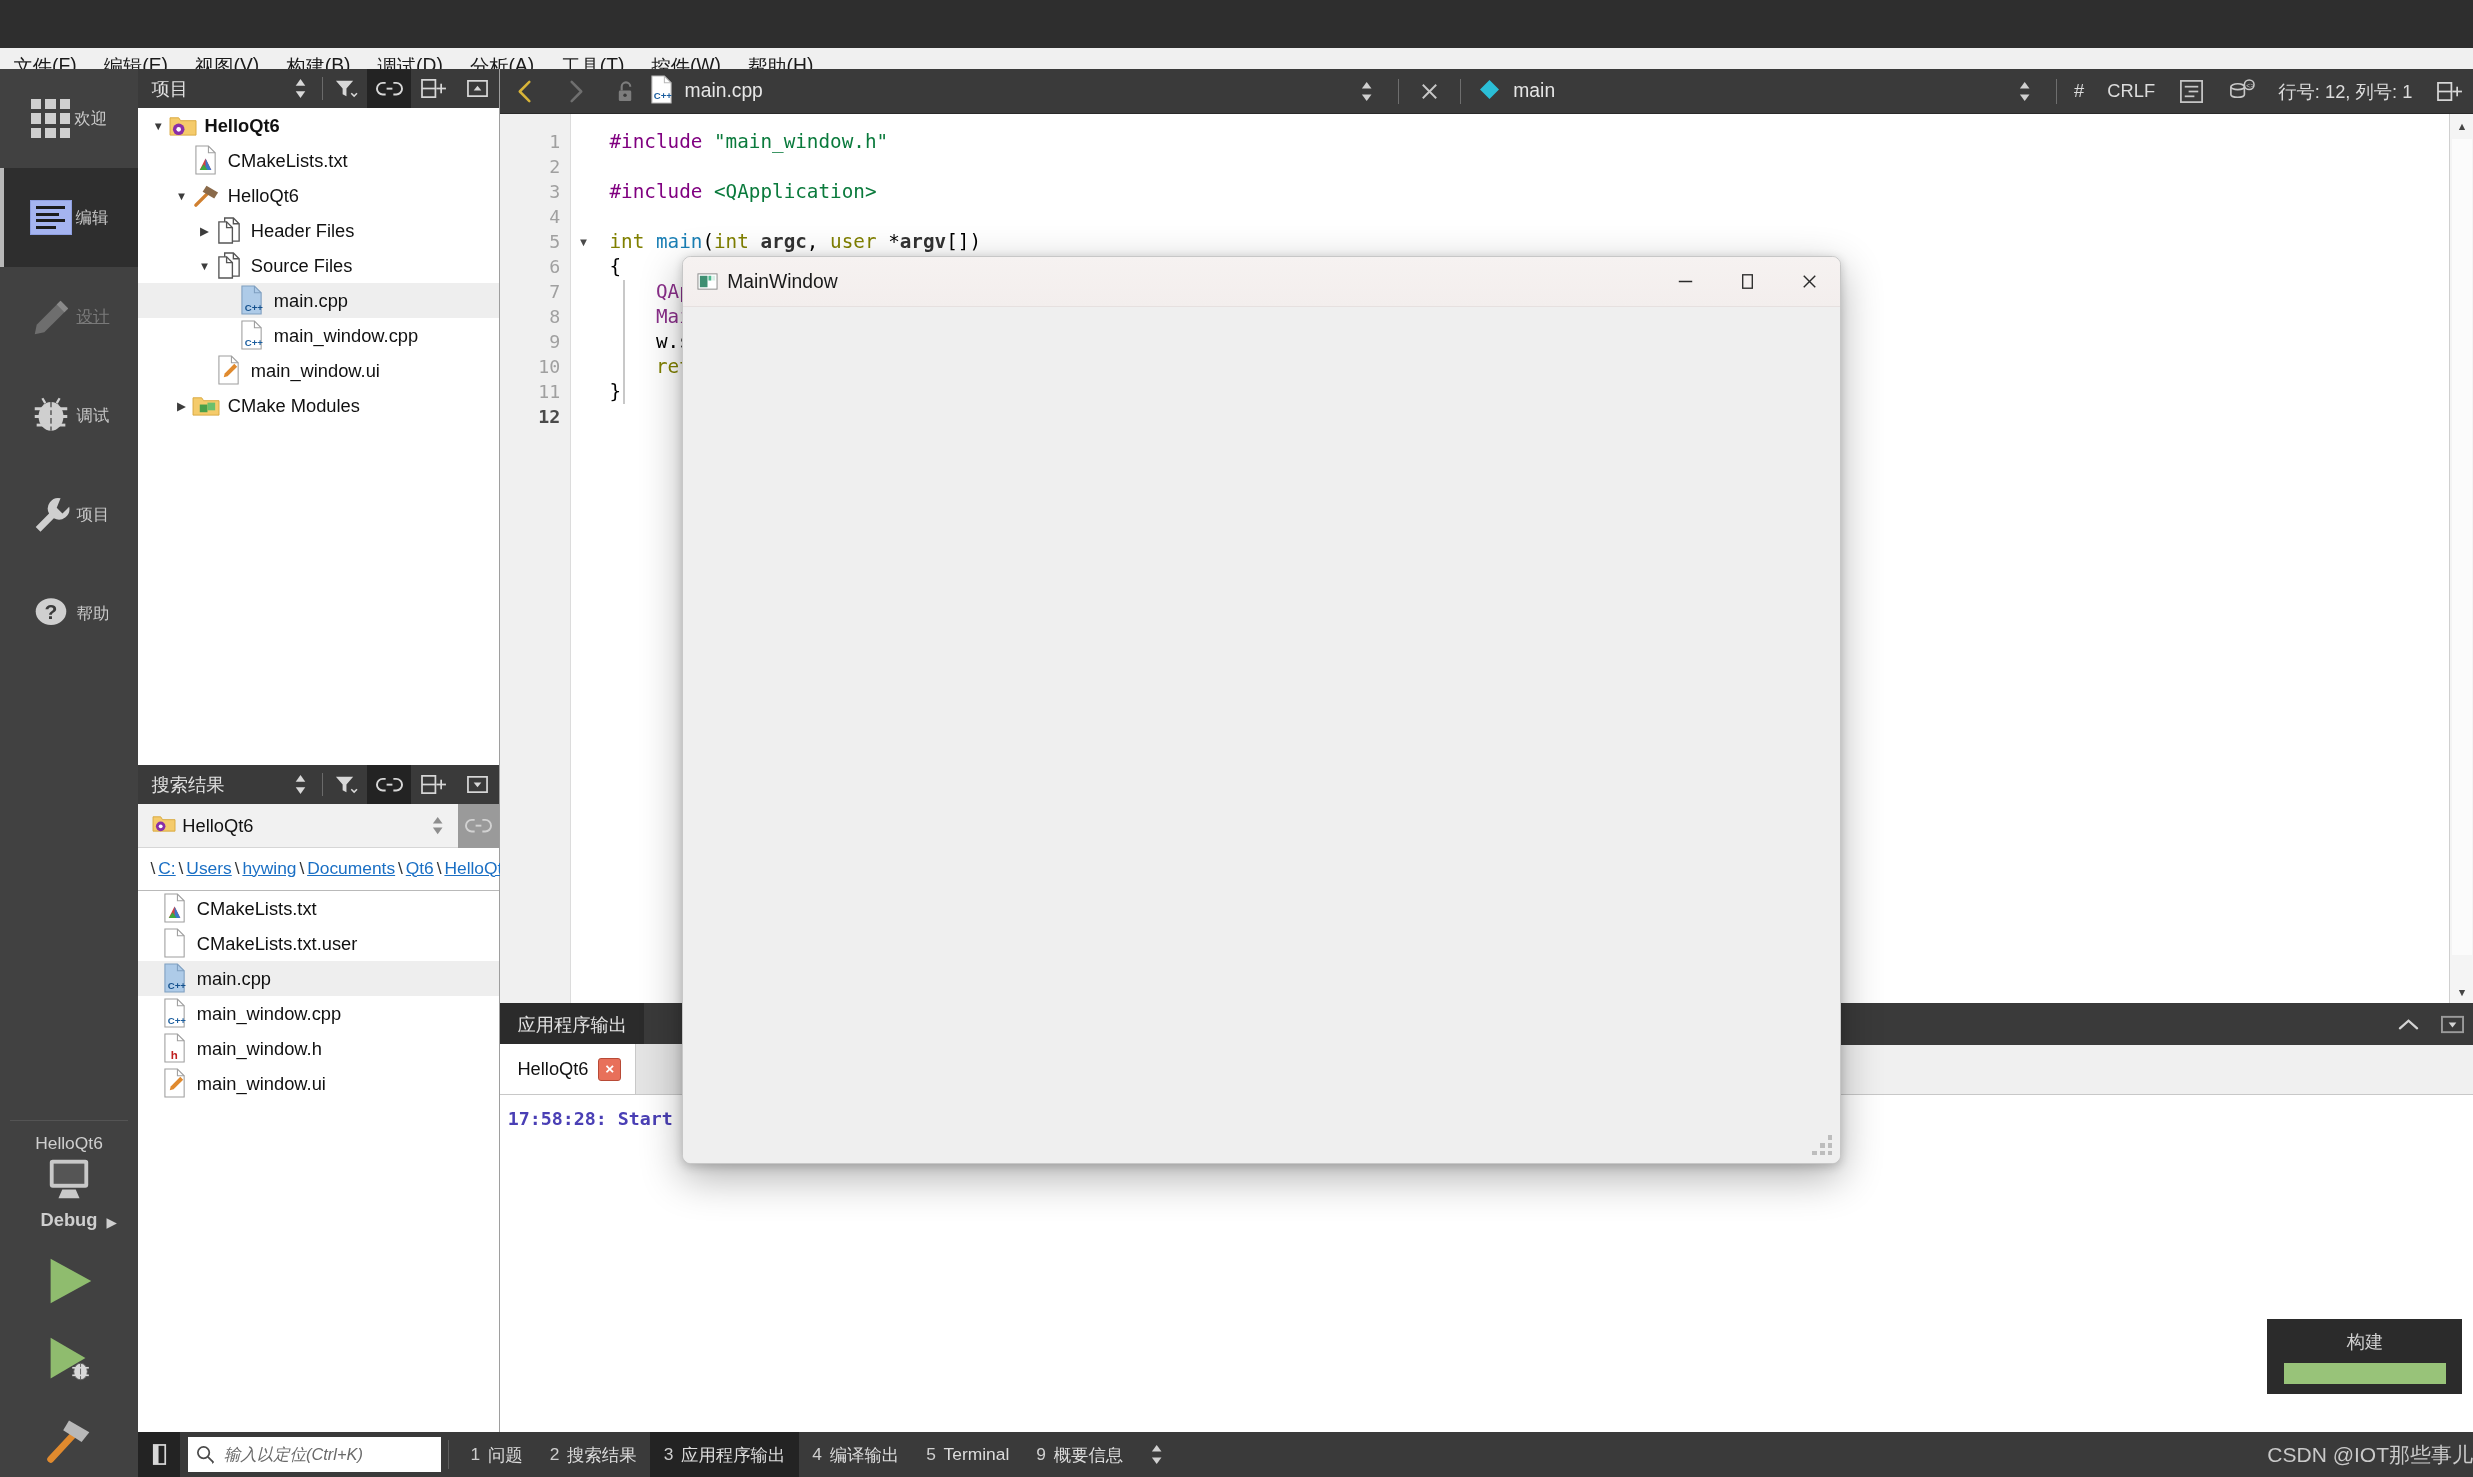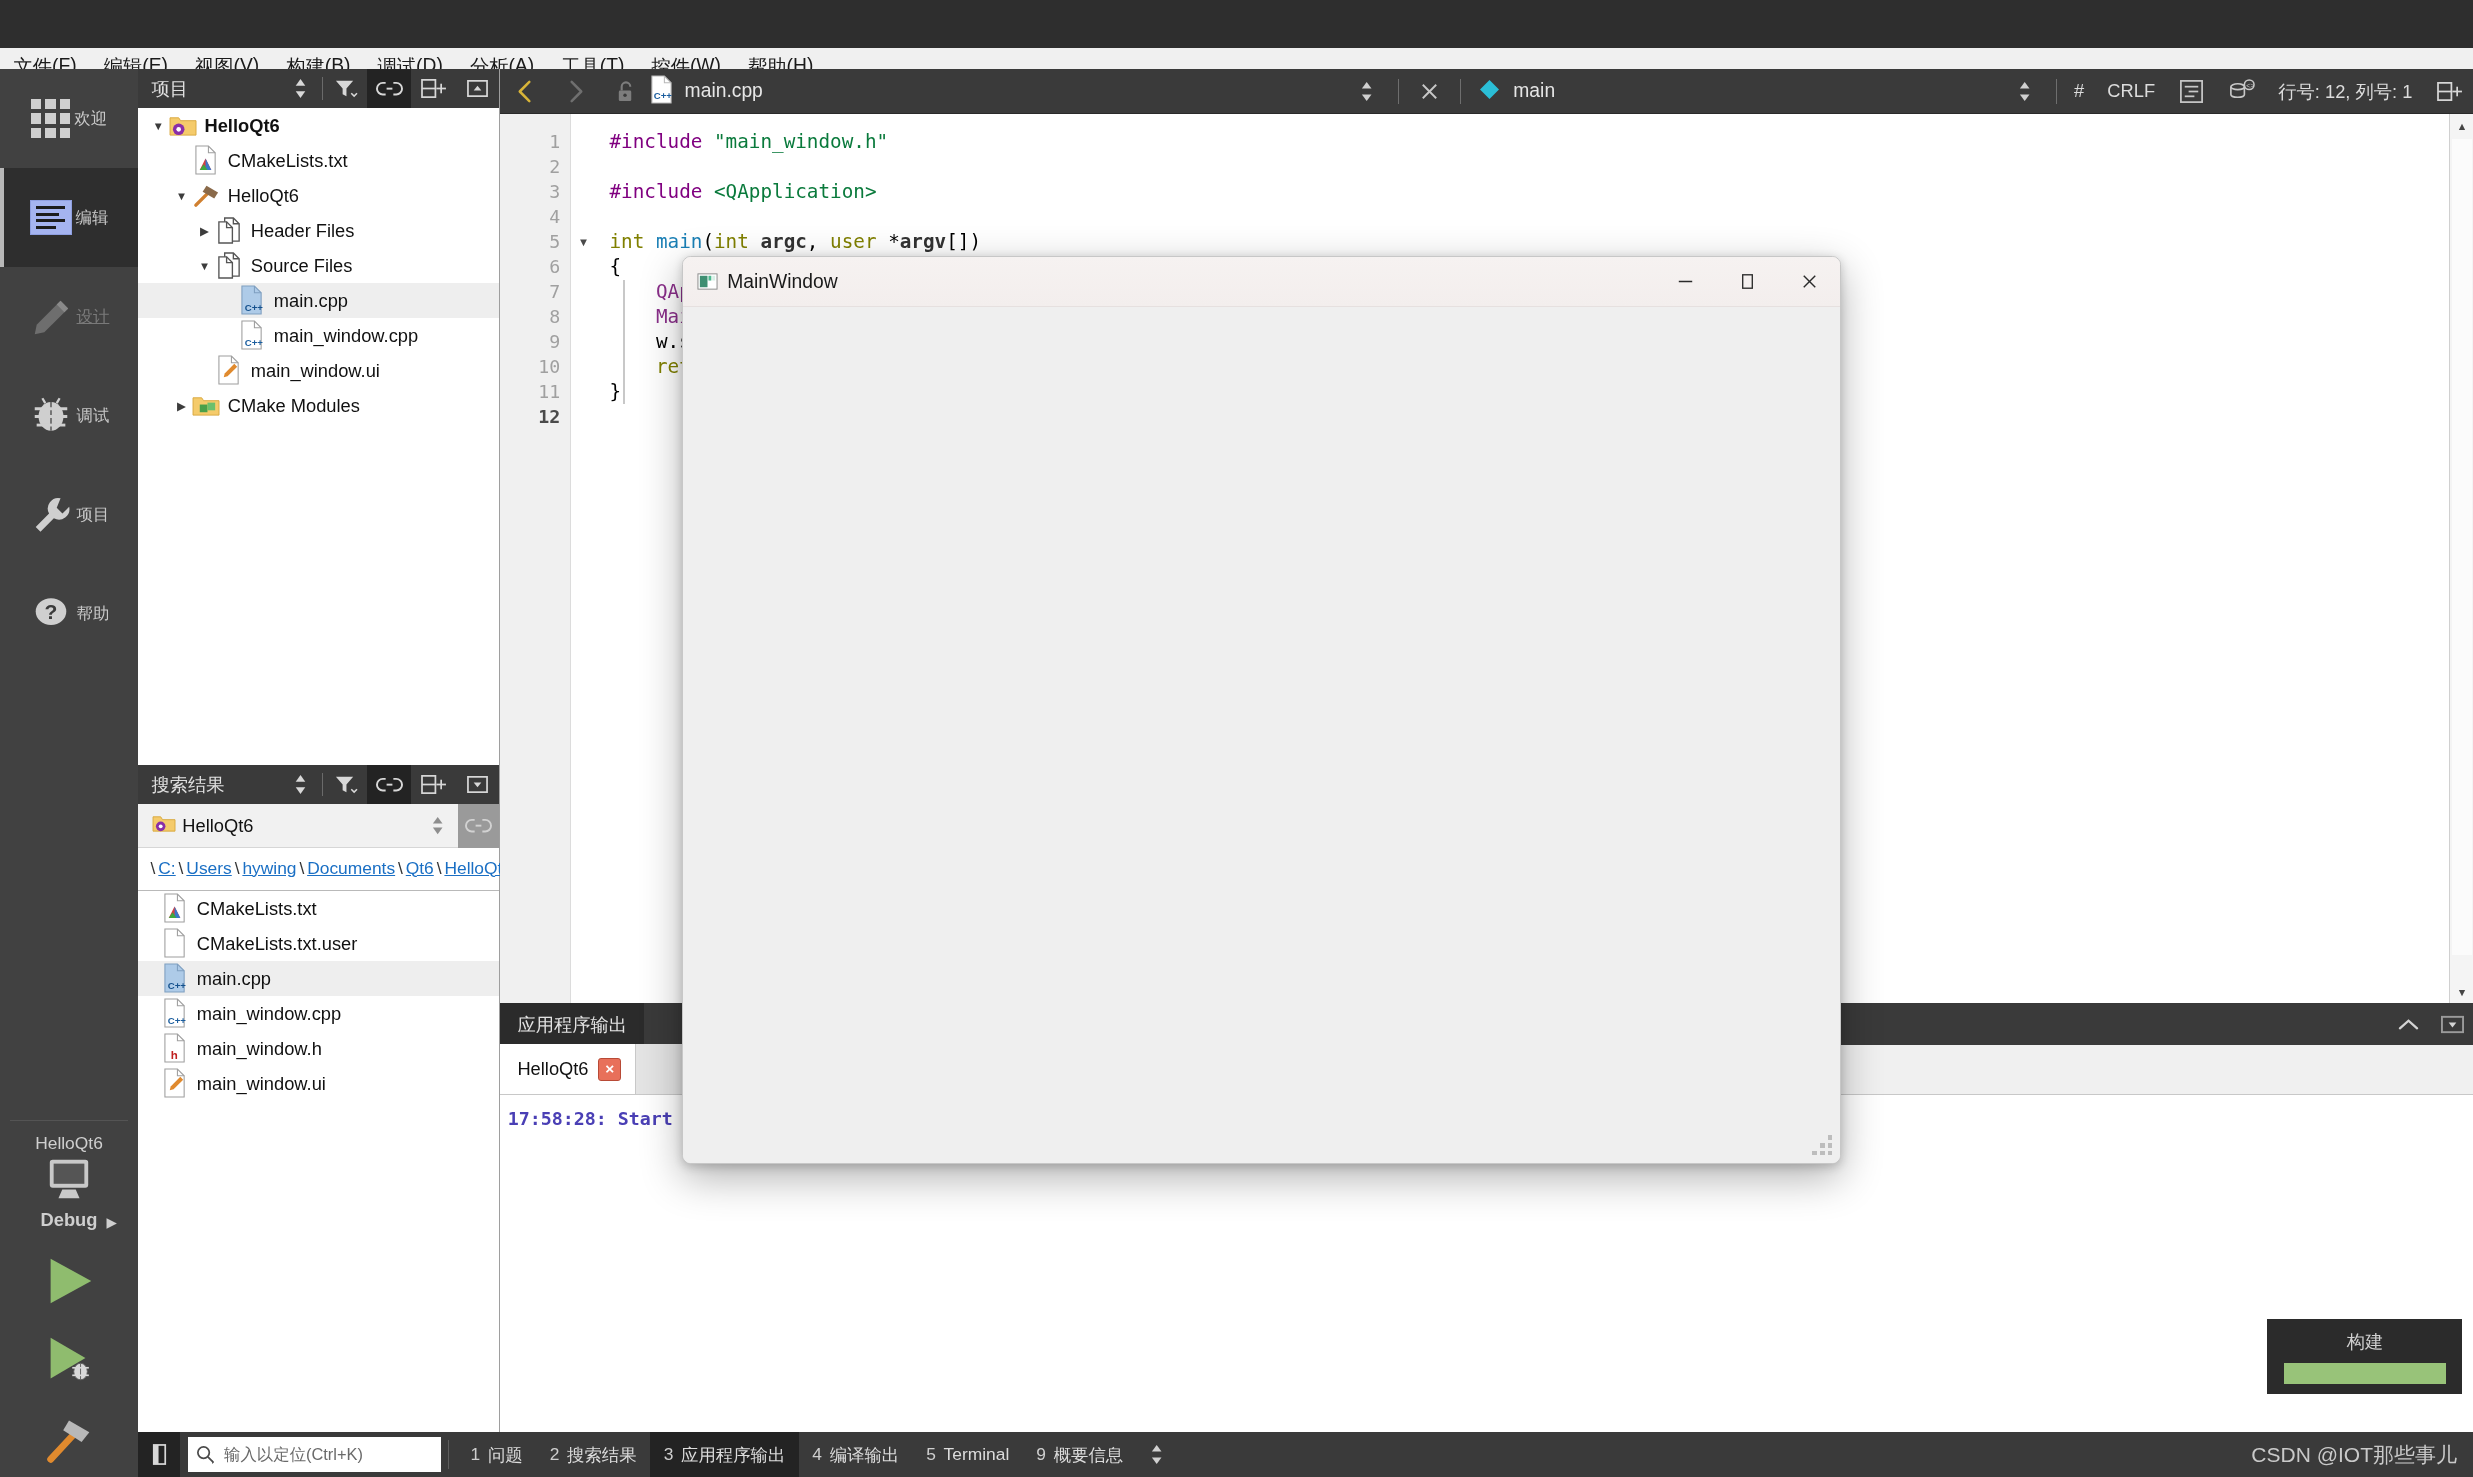--- a/index.html
+++ b/index.html
@@ -247,33 +247,33 @@
   .statusbar {
     position: absolute; left: 138px; top: 1432px; width: 2336px; height: 45px;
     background: #3a3a3a; display: flex; align-items: center;
   }
   .sb-toggle {
     width: 42px; height: 45px; display: flex; align-items: center; justify-content: center;
     background: #232323; color: #d8d8d8;
   }
   .sb-search {
     width: 253px; height: 35px; margin-left: 7.7px; background: #ffffff;
-    display: flex; align-items: center; gap: 7.7px; padding: 0 7.7px;
+    display: flex; align-items: center; gap: 7.7px; padding: 0 7.7px; font-style: italic;
   }
   .sb-search .ph { font-size: 16.4px; color: #6a6a6a; }
   .sb-sep { width: 1px; height: 29px; background: #5e5e5e; margin: 0 7.7px; }
   .sb-panebtn {
     height: 45px; display: flex; align-items: center; gap: 7.7px; padding: 0 13.5px;
     font-size: 17.4px; color: #dcdcdc; white-space: nowrap;
   }
   .sb-panebtn.active { background: #232323; }
   .sb-panebtn .num { color: #cfcfcf; }
   .sb-updown { display: flex; flex-direction: column; gap: 1.9px; padding: 0 11.6px; }
   .sb-flex { flex: 1; }
-  .sb-watermark { font-size: 21px; color: #c9c9c9; padding-right: 17px; white-space: nowrap; }
+  .sb-watermark { font-size: 21px; color: #c9c9c9; padding-right: 1px; white-space: nowrap; }
 
   
   .buildpop {
     position: absolute; right: 11.6px; bottom: 83px; width: 195px; height: 75px;
     background: #2b2b2b; display: flex; flex-direction: column;
     align-items: center; justify-content: center; gap: 9.7px; z-index: 40;
   }
   .buildpop .bp-title { font-size: 18.3px; color: #cfcfcf; }
   .buildpop .bp-bar { width: 162px; height: 21px; background: #98c379; }
 

